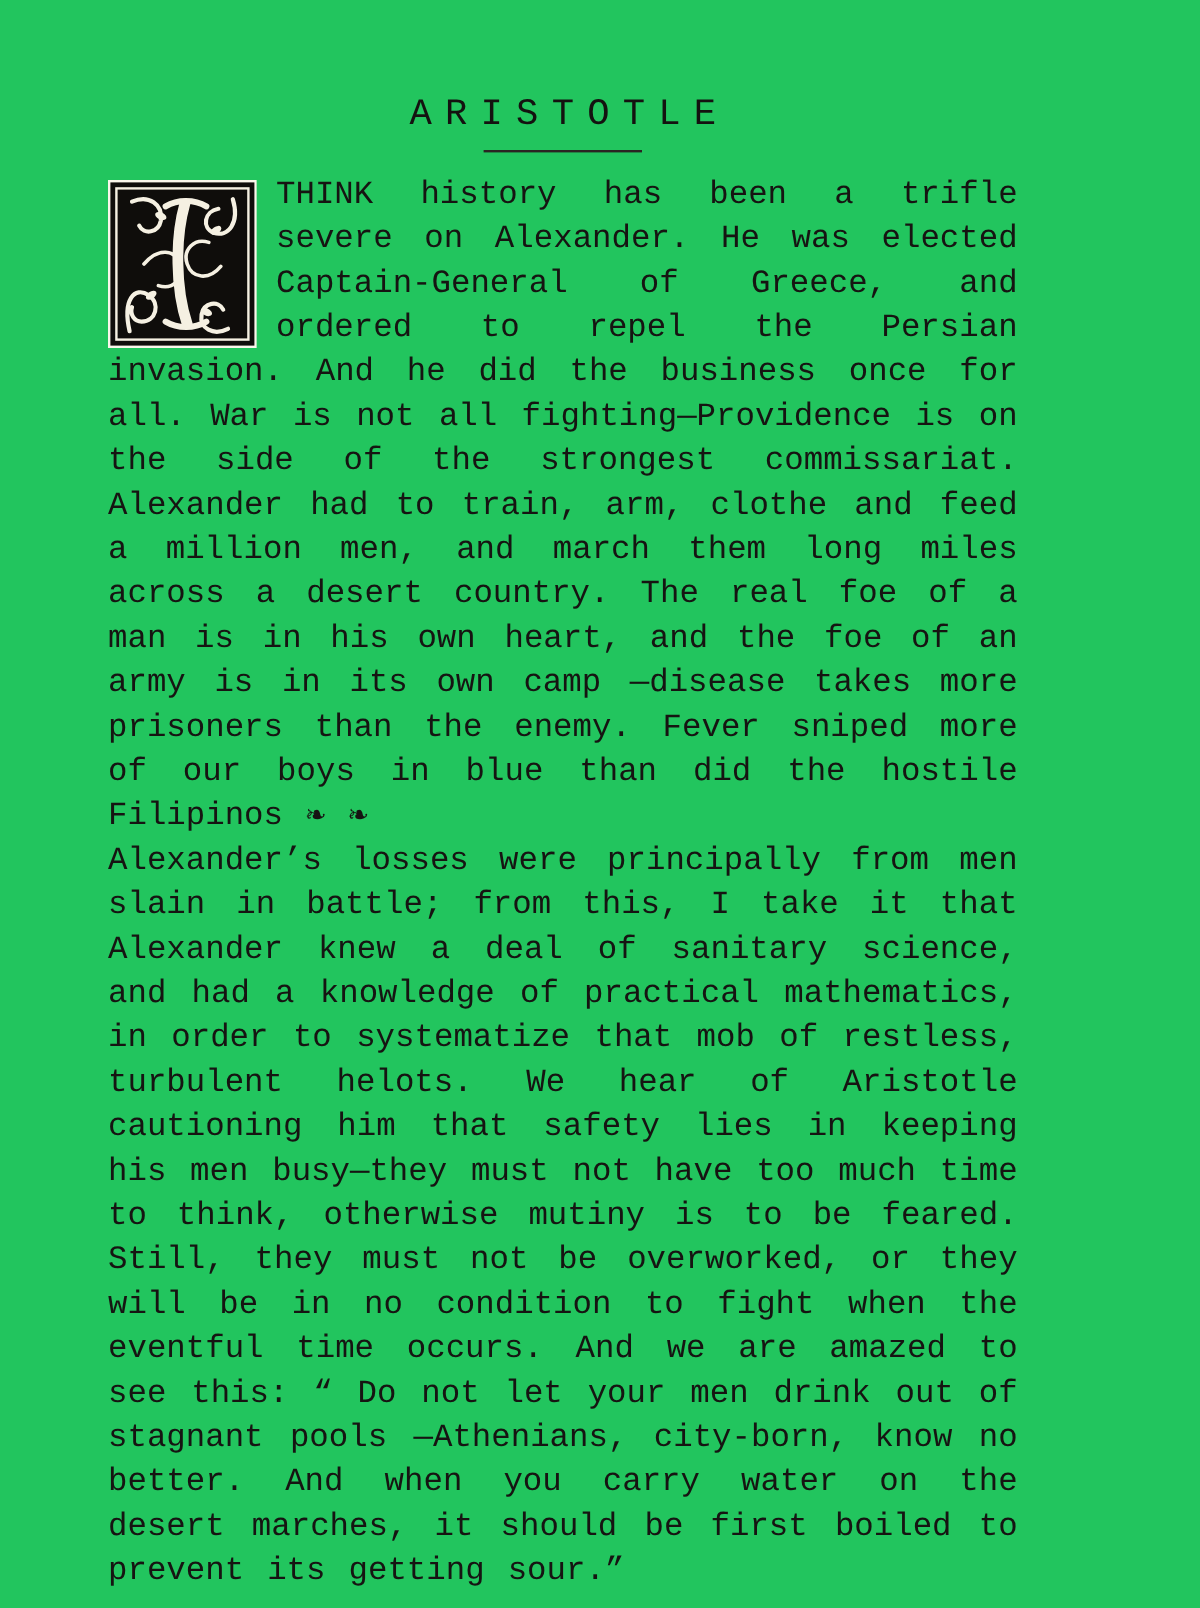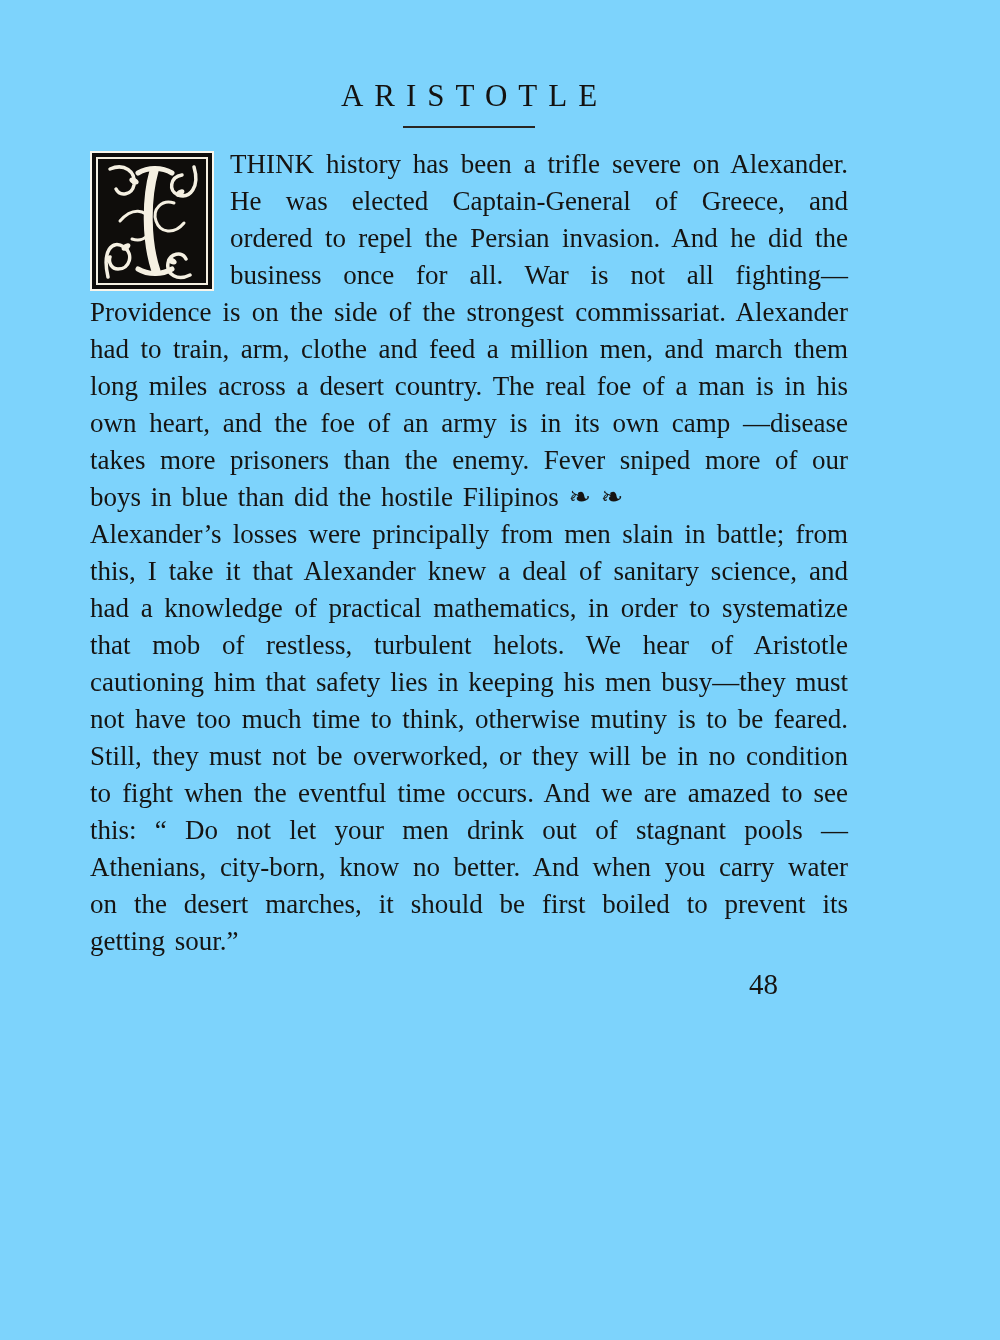--- a/index.html
+++ b/index.html
@@ -5,24 +5,24 @@
   html, body {
     margin: 0;
     padding: 0;
     background: #e8e4d8;
   }
   .page {
     position: relative;
     width: 1000px;
     height: 1340px;
     margin: 0 auto;
-    background: #7dd3fc;
+    background: #22c55e;
     box-sizing: border-box;
     padding: 78px 152px 0 90px;
-    font-family: Liberation Serif, serif;
+    font-family: Liberation Mono, monospace;
     color: #161412;
     overflow: hidden;
   }
   .title-block {
     text-align: center;
     margin: 0 0 18px 0;
   }
   .page-title {
     margin: 0;
     font-size: 31px;

